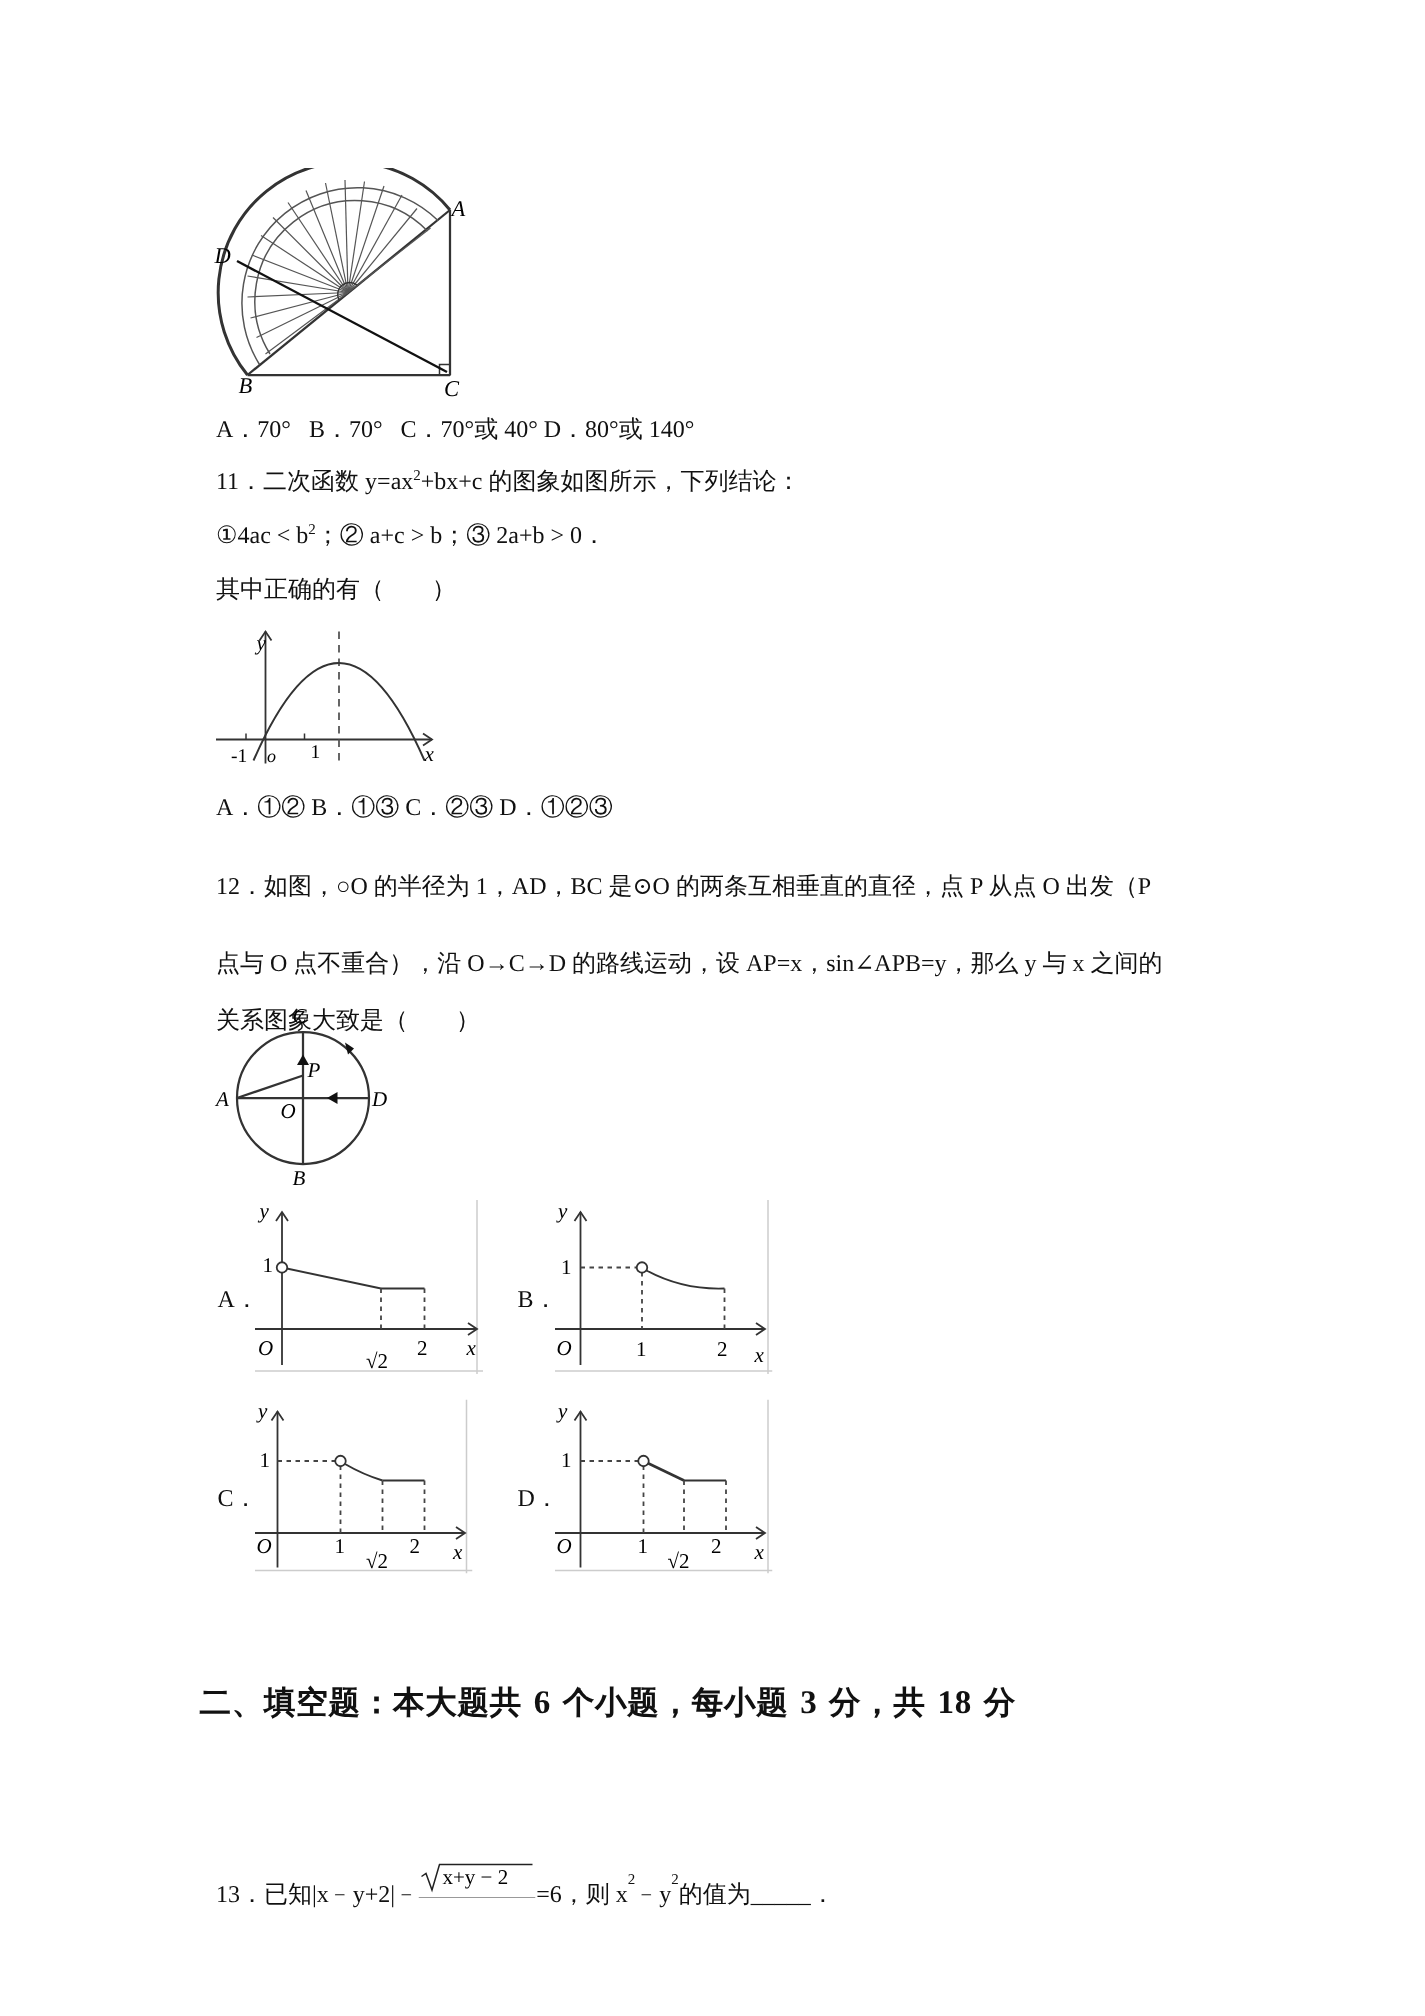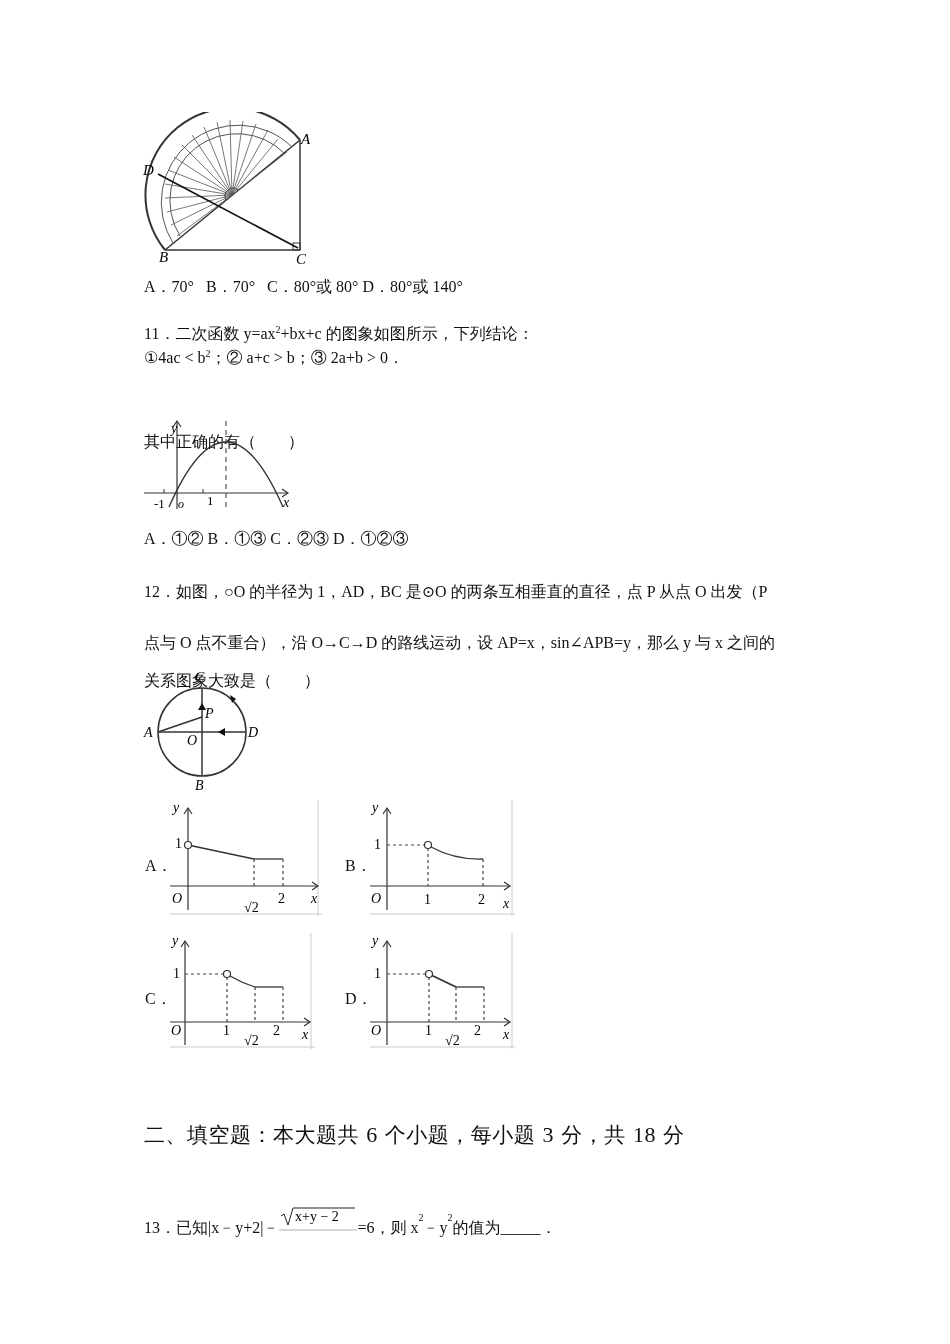--- a/index.html
+++ b/index.html
@@ -1,22 +1,22 @@
 <!DOCTYPE html>
 <html><head>
 <meta charset="utf-8">
 <style>
   html, body { margin:0; padding:0; background:#ffffff; }
   body { width:950px; height:1344px; position:relative; overflow:hidden;
          font-family:"Liberation Serif","DejaVu Serif",serif; color:#111; }
   .abs { position:absolute; }
   .line { position:absolute; left:144px; font-size:16px; line-height:22px; white-space:nowrap; }
-  .cjk { font-family:Liberation Serif, serif; font-size:15px;margin-top:48px; }
+  .cjk { font-family:Liberation Mono, monospace; font-size:15px; }
   sup { font-size:10px; vertical-align:super; line-height:0; }
-  .heading { position:absolute; left:144px; top:1121px; font-size:21px; font-weight:normal;
+  .heading { position:absolute; left:133px; top:1121px; font-size:21px; font-weight:bold;
              font-family:"DejaVu Sans","Liberation Sans",sans-serif; white-space:nowrap; letter-spacing:0.5px; }
   .heading .num { font-family:"Liberation Serif",serif; font-size:22px; }
   svg text { font-family:"Liberation Serif",serif; }
   .optlbl { position:absolute; font-size:16px; }
   .frac { display:inline-block; position:relative; vertical-align:middle; width:78px; height:34px; }
 </style>
 </head>
 <body>
 
 <svg class="abs" style="left:140px;top:112px" width="175" height="155" viewBox="0 0 175 155">
@@ -54,25 +54,25 @@
   <line x1="18" y1="62" x2="158" y2="136" stroke="#111" stroke-width="1.6"></line>
   <text x="3" y="63" font-size="15" font-style="italic">D</text>
   <text x="161" y="32" font-size="15" font-style="italic">A</text>
   <text x="19" y="150" font-size="15" font-style="italic">B</text>
   <text x="156" y="152" font-size="15" font-style="italic">C</text>
 </svg>
 
 <div class="line" style="top:276px">
   <span><span>A．</span><span>70°</span></span>&nbsp;&nbsp;
   <span><span>B．</span><span>70°</span></span>&nbsp;&nbsp;
-  <span><span>C．</span><span>80°或 80°</span></span>
+  <span><span>C．</span><span>70°或 40°</span></span>
   <span><span>D．</span><span>80°或 140°</span></span>
 </div>
 
-<div class="line" style="top:323px">
+<div class="line" style="top:311px">
   <span>11．</span><span>二次函数 y=ax</span><sup>2</sup><span>+bx+c 的图象如图所示，下列结论：</span>
 </div>
 <div class="line" style="top:347px">
   <span>①4ac &lt; b</span><sup>2</sup><span>；② a+c &gt; b；③ 2a+b &gt; 0．</span>
 </div>
 <div class="line cjk" style="top:383px;font-size:16px">其中正确的有（　　）</div>
 
 <svg class="abs" style="left:142px;top:417px" width="152" height="95" viewBox="0 0 152 95">
   <line x1="2" y1="76" x2="146" y2="76" stroke="#333" stroke-width="1.2"></line>
   <polyline points="140,72 146,76 140,80" fill="none" stroke="#333" stroke-width="1.2"></polyline>
@@ -203,21 +203,21 @@
   <text x="55" y="102" font-size="14">1</text>
   <text x="75" y="112" font-size="14">√2</text>
   <text x="104" y="102" font-size="14">2</text>
   <text x="133" y="106" font-size="14" font-style="italic">x</text>
 </svg>
 
 <div class="heading">
   <span>二、填空题：本大题共 </span><span class="num">6</span><span> 个小题，每小题 </span><span class="num">3</span><span> 分，共 </span><span class="num">18</span><span> 分</span>
 </div>
 
-<div class="line" style="top:1204px;height:36px;line-height:36px">
+<div class="line" style="top:1240px;height:36px;line-height:36px">
   <span style="vertical-align:bottom;line-height:24px">13．已知|x﹣y+2|﹣</span><span class="frac">
     <svg class="abs" style="left:0;top:0" width="78" height="34" viewBox="0 0 78 34">
       <polyline points="2,10 5,8 9,19 14,2 76,2" fill="none" stroke="#222" stroke-width="1"></polyline>
       <line x1="0" y1="24" x2="78" y2="24" stroke="#999" stroke-width="0.8"></line>
       <text x="16" y="15" font-size="14">x+y − 2</text>
     </svg>
   </span><span style="vertical-align:bottom;line-height:24px">=6，则 x</span><sup>2</sup><span style="vertical-align:bottom;line-height:24px">﹣y</span><sup>2</sup><span style="vertical-align:bottom;line-height:24px">的值为</span><span style="vertical-align:bottom;line-height:24px">_____</span><span style="vertical-align:bottom;line-height:24px">．</span>
 </div>
 
 </body></html>

